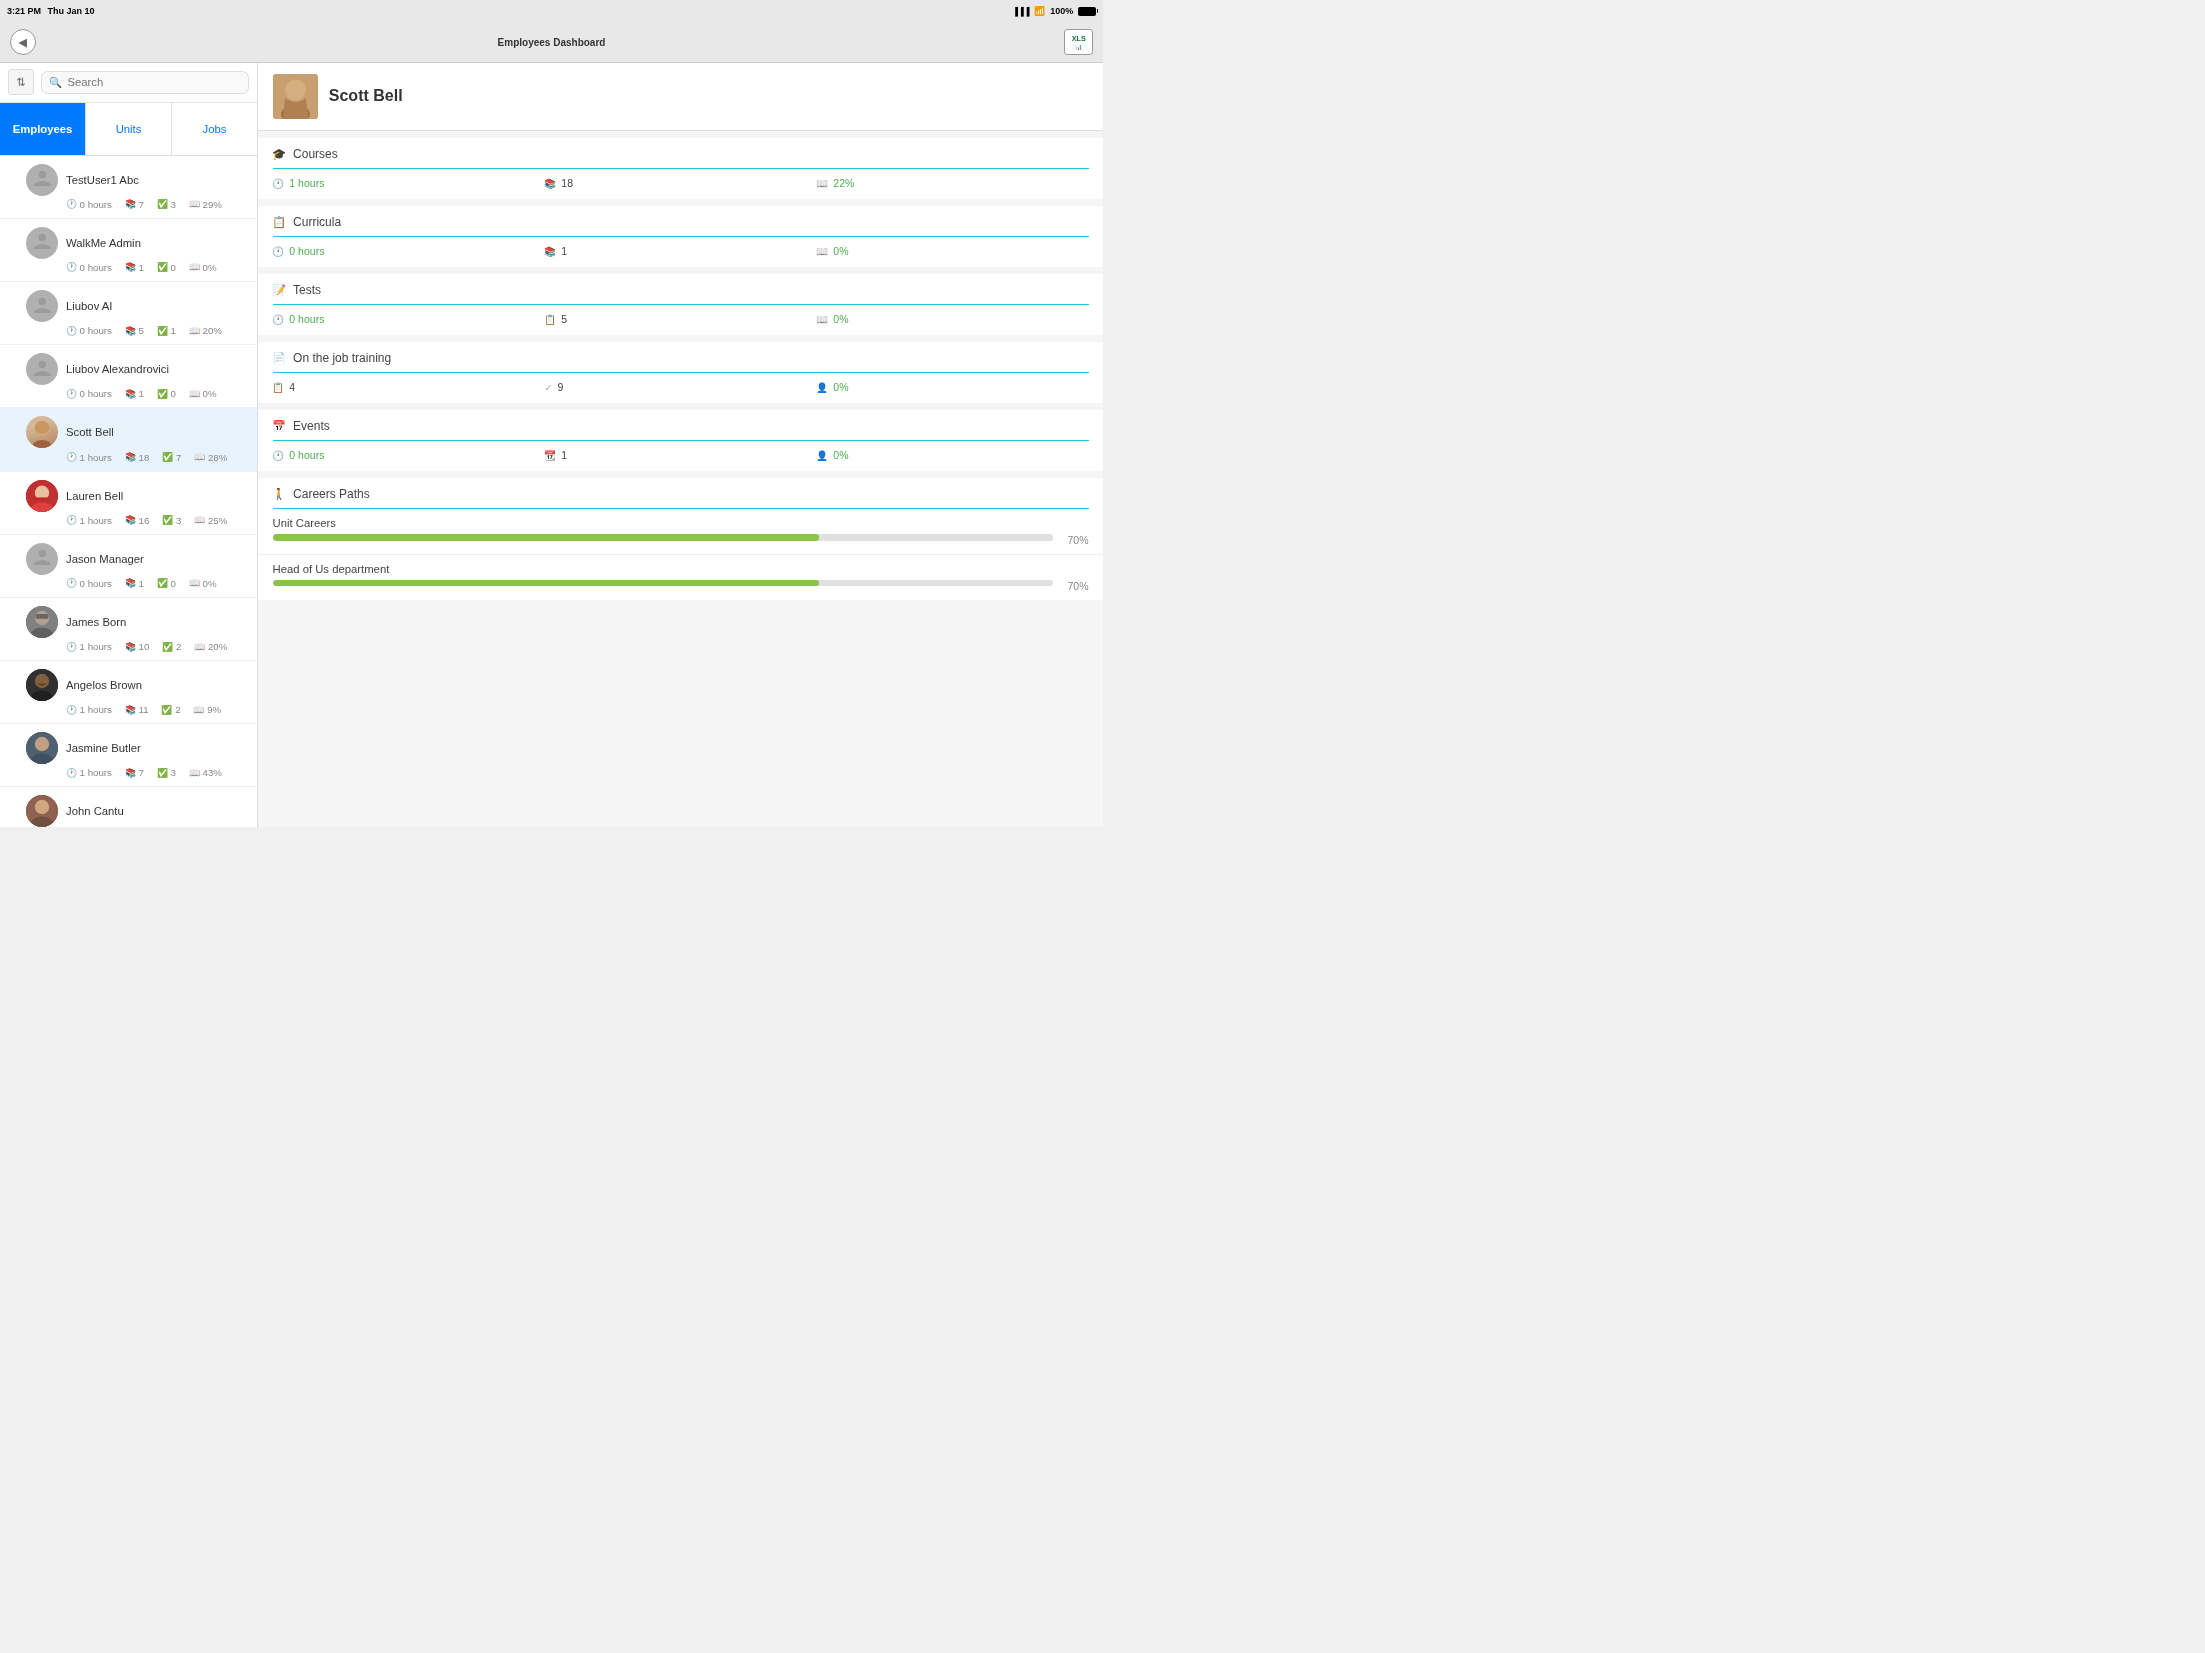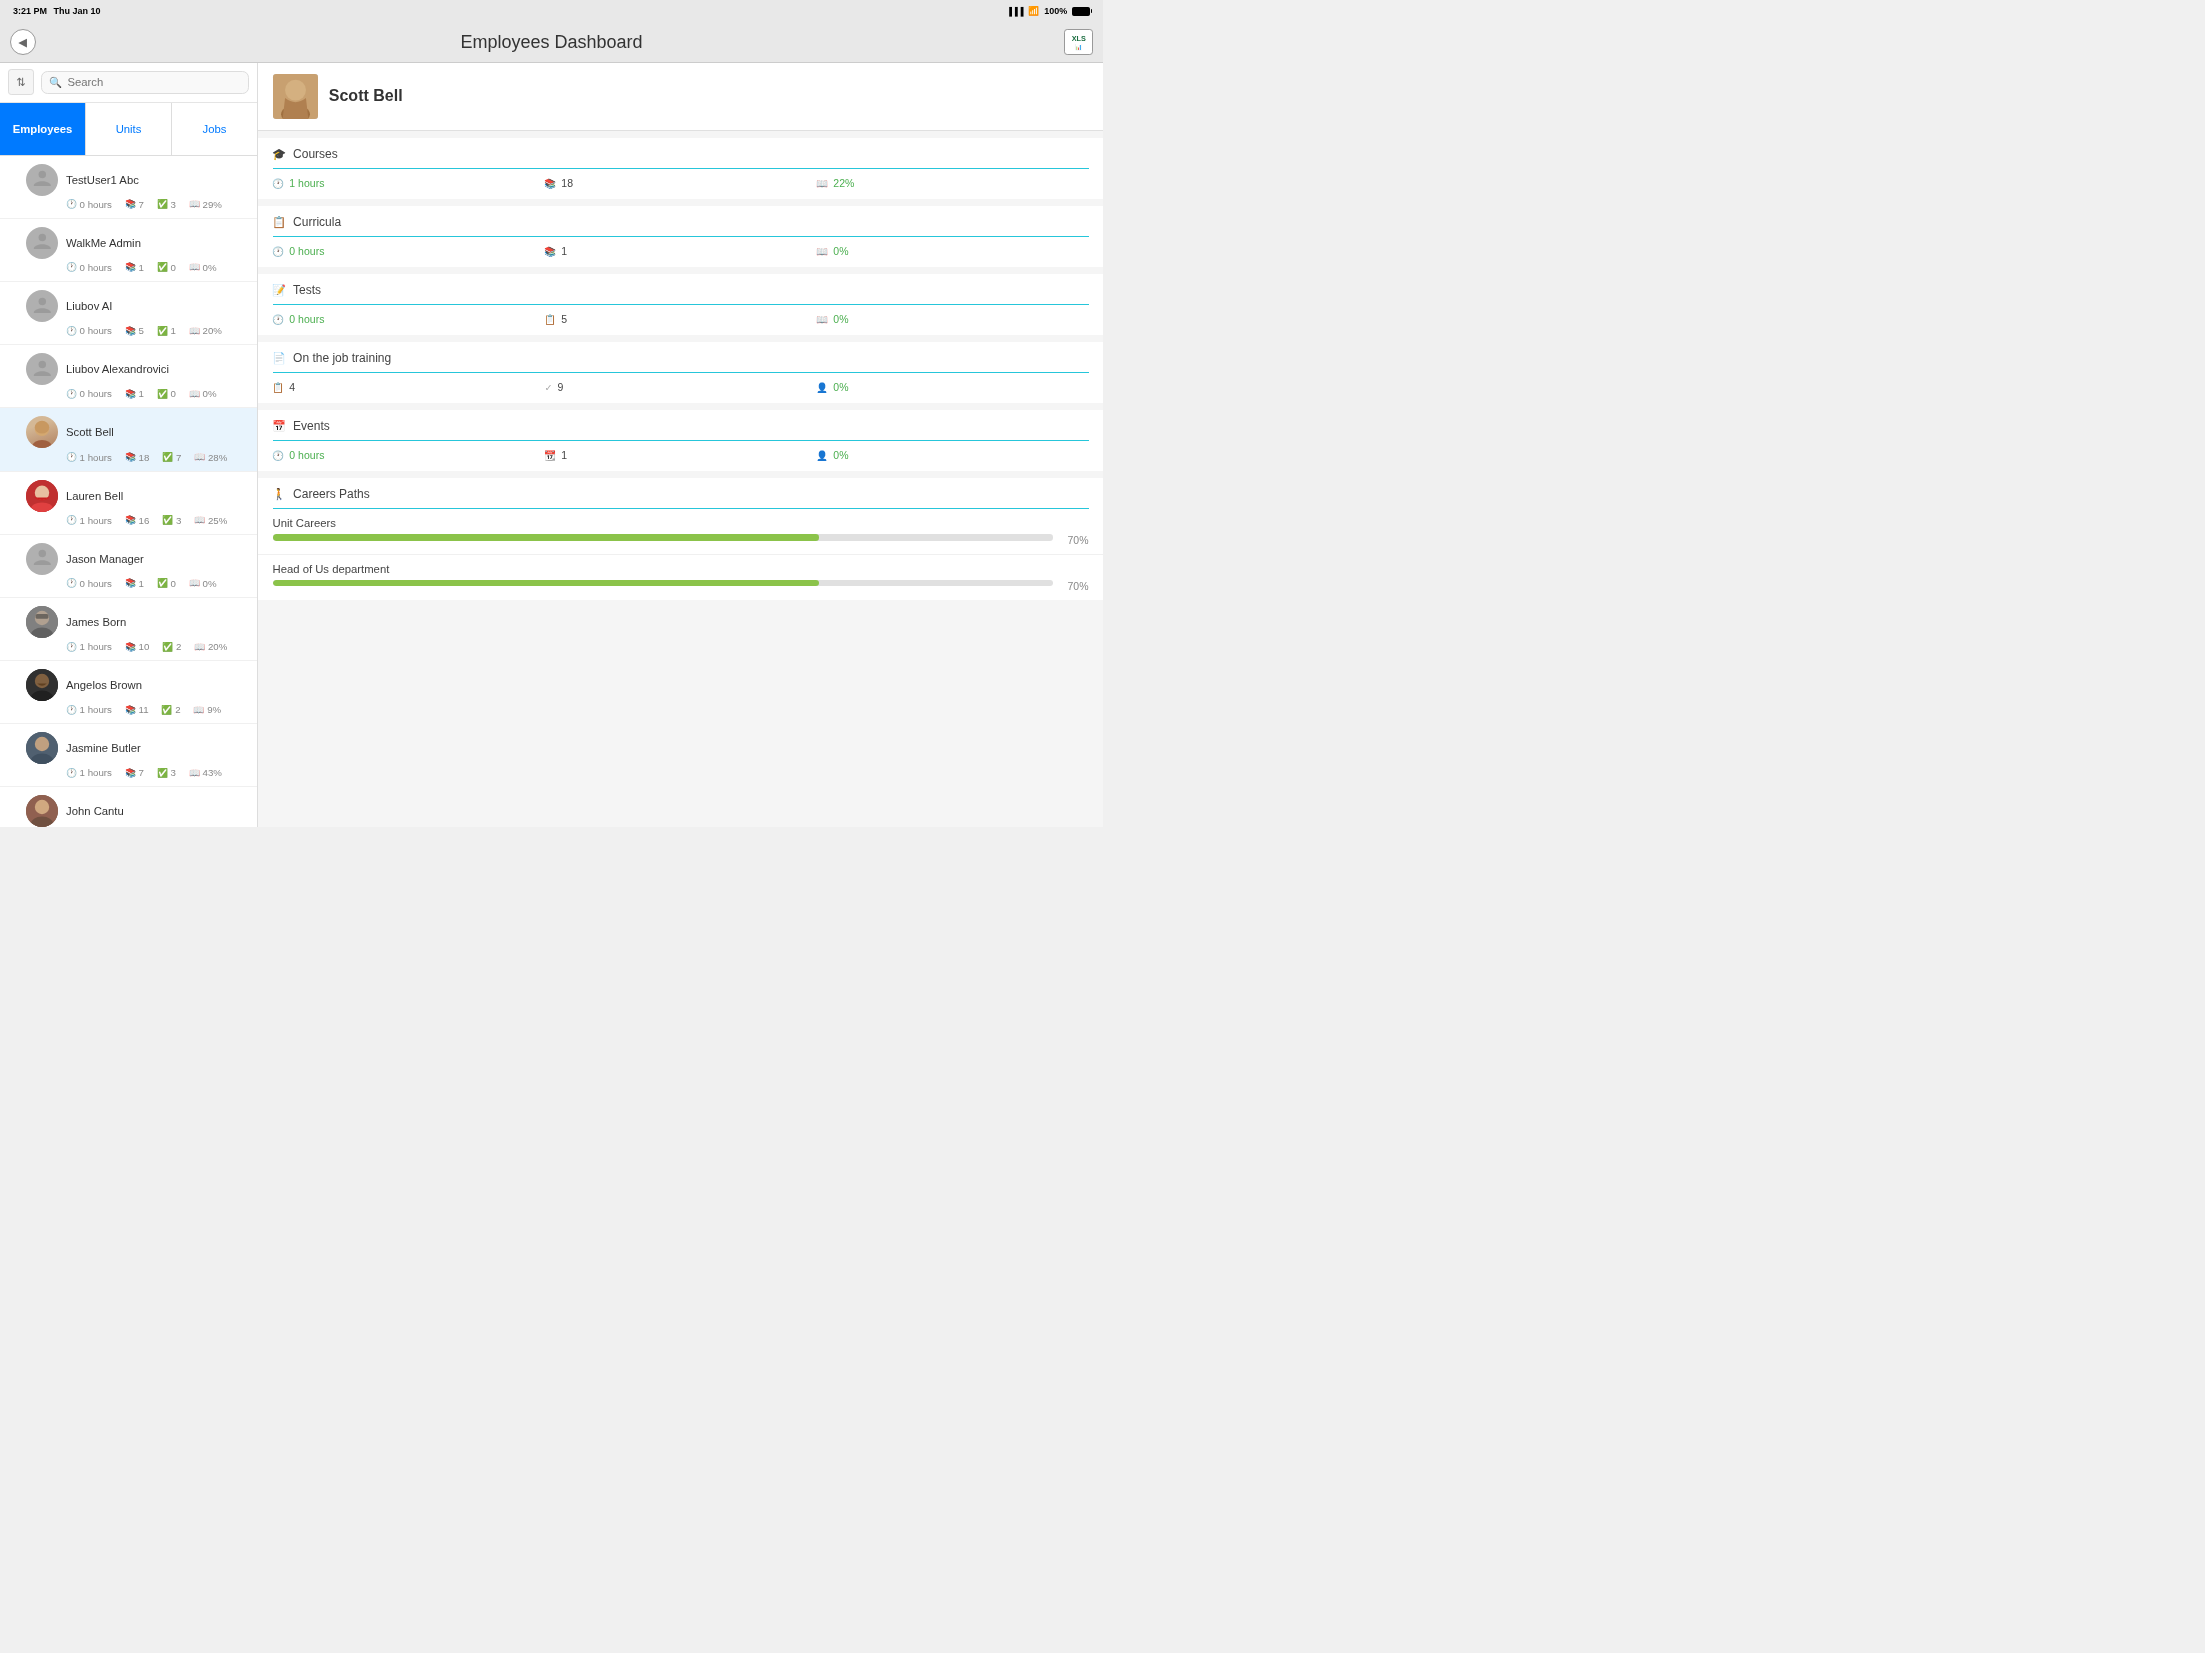--- a/index.html
+++ b/index.html
@@ -12,21 +12,21 @@
       font-size: 11.3px;
     }
 
     
     .status-bar {
       background: #e8e8e8;
       height: 22.6px;
       display: flex;
       align-items: center;
       justify-content: space-between;
-      padding: 0 13px;
+      padding: 0 7px;
       font-size: 9px;
       font-weight: 600;
       color: #000;
     }
     .status-left { display: flex; gap: 6.5px; align-items: center; }
     .status-right { display: flex; gap: 4.8px; align-items: center; }
     .battery {
       display: inline-block;
       width: 18px;
       height: 9px;
@@ -51,22 +51,22 @@
     .header {
       background: #e8e8e8;
       height: 40px;
       display: flex;
       align-items: center;
       justify-content: center;
       position: relative;
       border-bottom: 0.8px solid #ccc;
     }
     .header-title {
-      font-size: 18px;
-      font-weight: 400;
+      font-size: 10px;
+      font-weight: 700;
       color: #333;
     }
     .back-btn {
       position: absolute;
       left: 9.7px;
       width: 26px;
       height: 26px;
       border-radius: 50%;
       border: 1.6px solid #999;
       display: flex;

